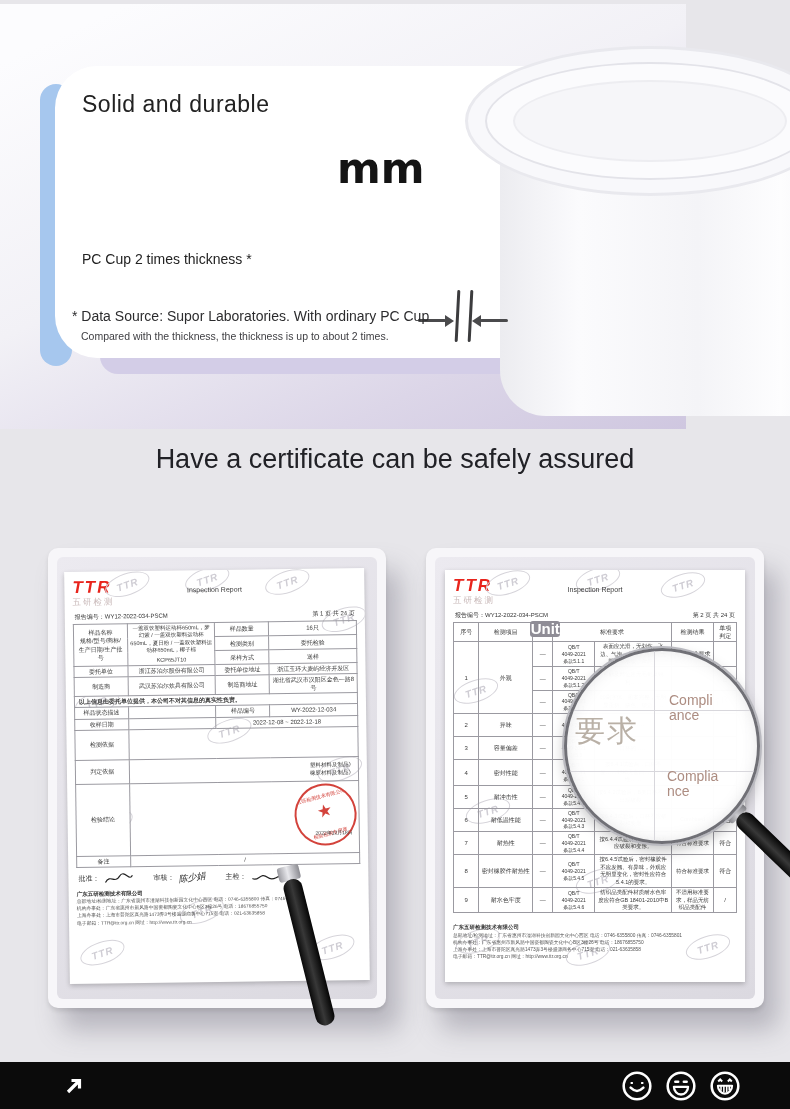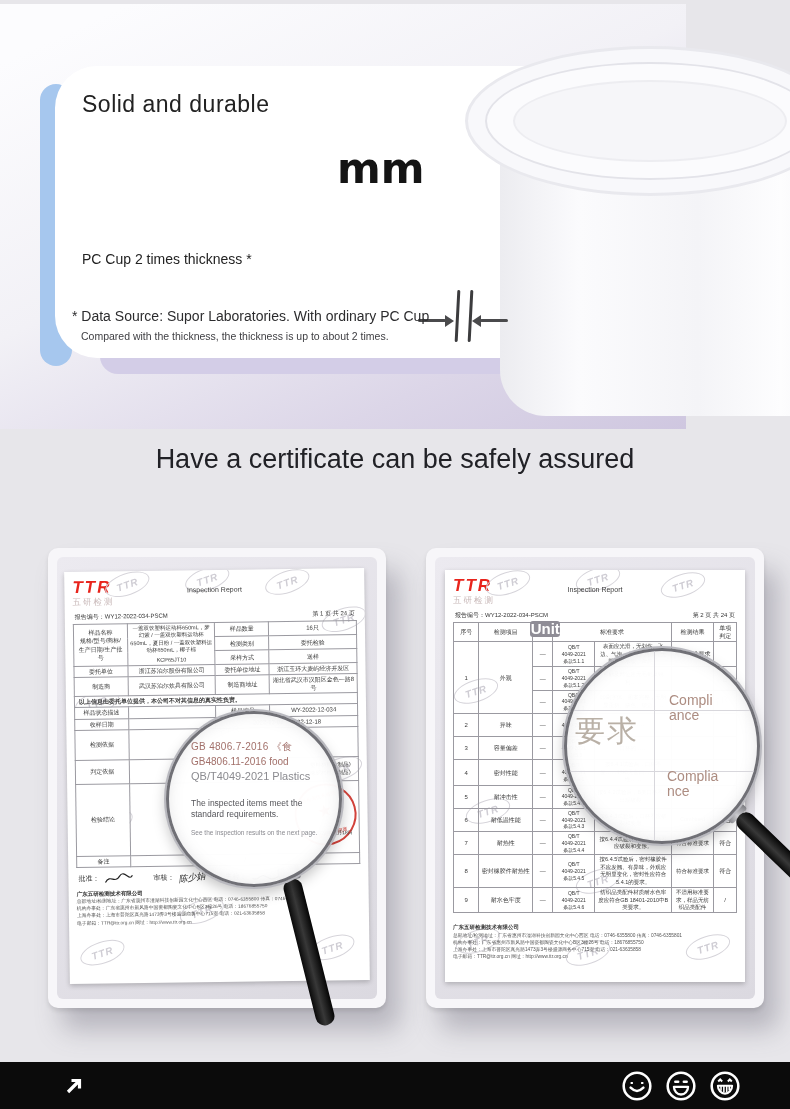--- a/index.html
+++ b/index.html
@@ -259,27 +259,20 @@
         <div>机构办事处：广东省惠州市新风路中国瓷都陶瓷文化中心B区3幢26号 电话：18676855750</div>
         <div>上海办事处：上海市普陀区真光路1473弄3号楼盛源商务中心715室 电话：021-63635858</div>
         <div>电子邮箱：TTR@ttr.org.cn 网址：http://www.ttr.org.cn</div>
       </div>
     </div>
 
     <div class="handle" style="left:228px;top:318px;transform:rotate(-14deg);">
       <div class="ferrule"></div>
       <div class="shaft"></div>
     </div>
-    <div class="lens lens-l">
-      <div class="m1">GB 4806.7-2016 《食</div>
-      <div class="m2">GB4806.11-2016 food</div>
-      <div class="m3">QB/T4049-2021 Plastics</div>
-      <div class="m4">The inspected items meet the standard requirements.</div>
-      <div class="m5">See the inspection results on the next page.</div>
-    </div>
   </div>
 
   <div class="plaque right">
     <div class="pin" style="left:11px;top:13px;"></div>
     <div class="pin" style="right:11px;top:13px;"></div>
     <div class="pin" style="left:11px;bottom:13px;"></div>
     <div class="pin" style="right:11px;bottom:13px;"></div>
     <div class="mat"></div>
     <div class="paper">
       <div class="wm" style="left:40px;top:2px;">TTR</div>

